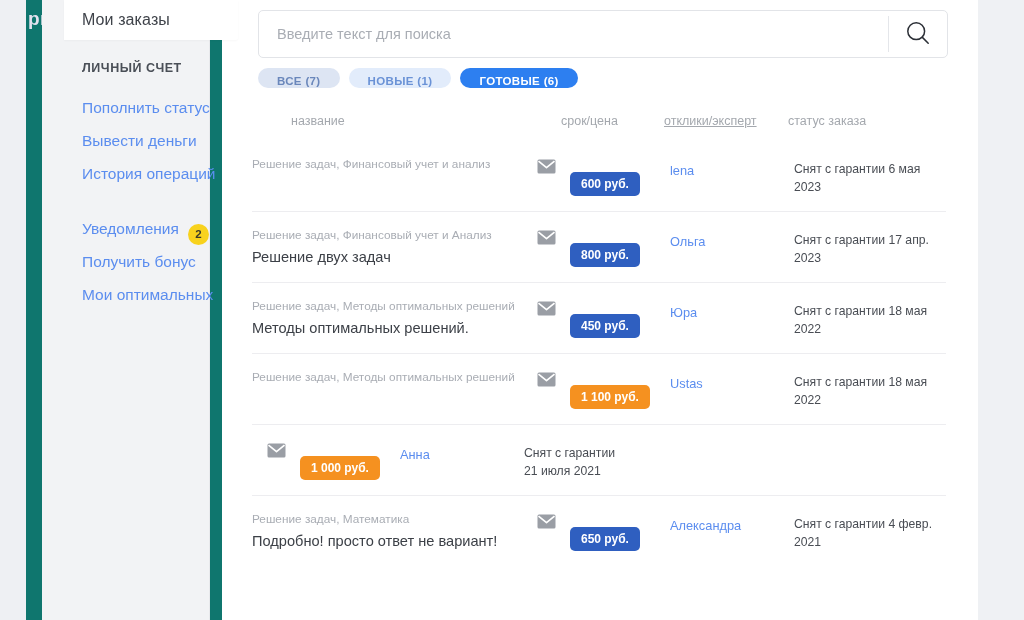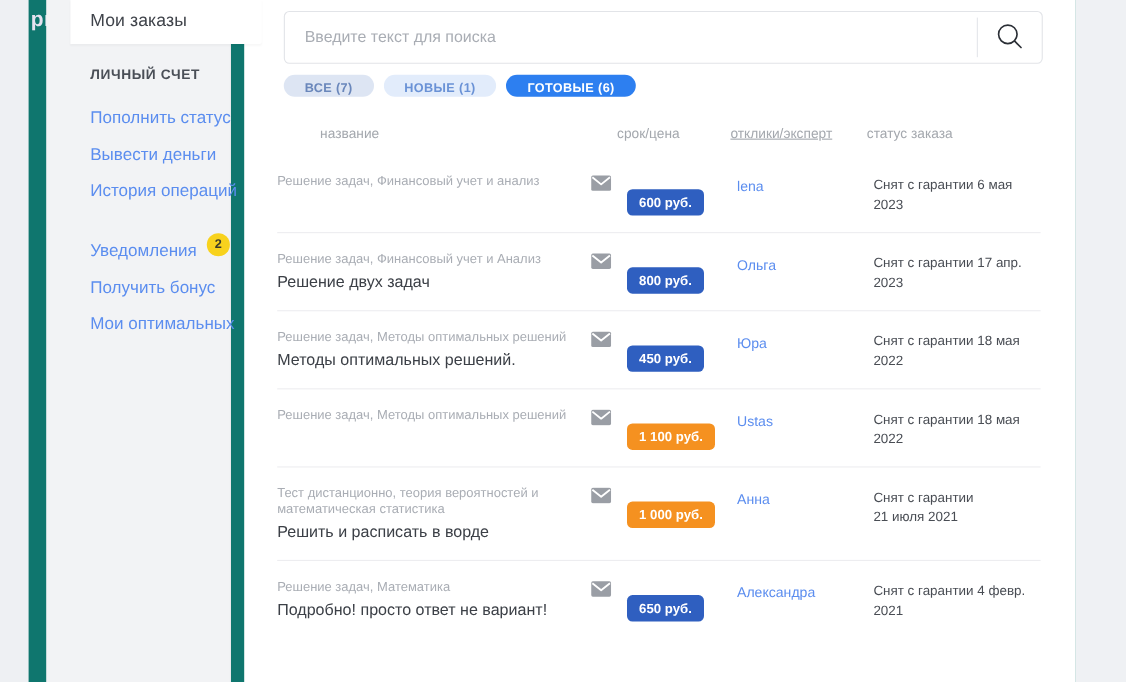--- a/index.html
+++ b/index.html
@@ -95,21 +95,21 @@
     line-height: 33px;
     white-space: nowrap;
     cursor: pointer;
     text-decoration: none;
   }
 
   .sidebar-gap { height: 22px; }
 
   .notif-row {
     display: flex;
-    align-items: flex-start;
+    align-items: flex-end;
     line-height: 33px;
   }
   .badge {
     display: inline-flex;
     align-items: center;
     justify-content: center;
     width: 21px;
     height: 21px;
     margin-left: 9px;
     border-radius: 50%;
@@ -405,24 +405,20 @@
             <span><svg width="19" height="15" viewBox="0 0 19 15" aria-hidden="true">
                 <rect x="0.5" y="0.5" width="18" height="14" rx="1.5" fill="#9a9ea5"></rect>
                 <path d="M1.5 2.2 L9.5 8.6 L17.5 2.2" fill="none" stroke="#ffffff" stroke-width="1.7" stroke-linejoin="round"></path>
               </svg></span>
           </div>
           <div class="col-price"><span class="price-badge price-orange">1 100 руб.</span></div>
           <div class="col-expert"><a class="expert-link">Ustas</a></div>
           <div class="col-status"><span class="status-text">Снят с гарантии 18 мая 2022</span></div>
         </div>
         <div class="order-row">
-          <div class="col-title">
-            <div class="order-subject">Тест дистанционно, теория вероятностей и математическая статистика</div>
-            <div class="order-title">Решить и расписать в ворде</div>
-          </div>
           <div class="col-mail">
             <span><svg width="19" height="15" viewBox="0 0 19 15" aria-hidden="true">
                 <rect x="0.5" y="0.5" width="18" height="14" rx="1.5" fill="#9a9ea5"></rect>
                 <path d="M1.5 2.2 L9.5 8.6 L17.5 2.2" fill="none" stroke="#ffffff" stroke-width="1.7" stroke-linejoin="round"></path>
               </svg></span>
           </div>
           <div class="col-price"><span class="price-badge price-orange">1 000 руб.</span></div>
           <div class="col-expert"><a class="expert-link">Анна</a></div>
           <div class="col-status"><span class="status-text">Снят с гарантии
 21 июля 2021</span></div>

